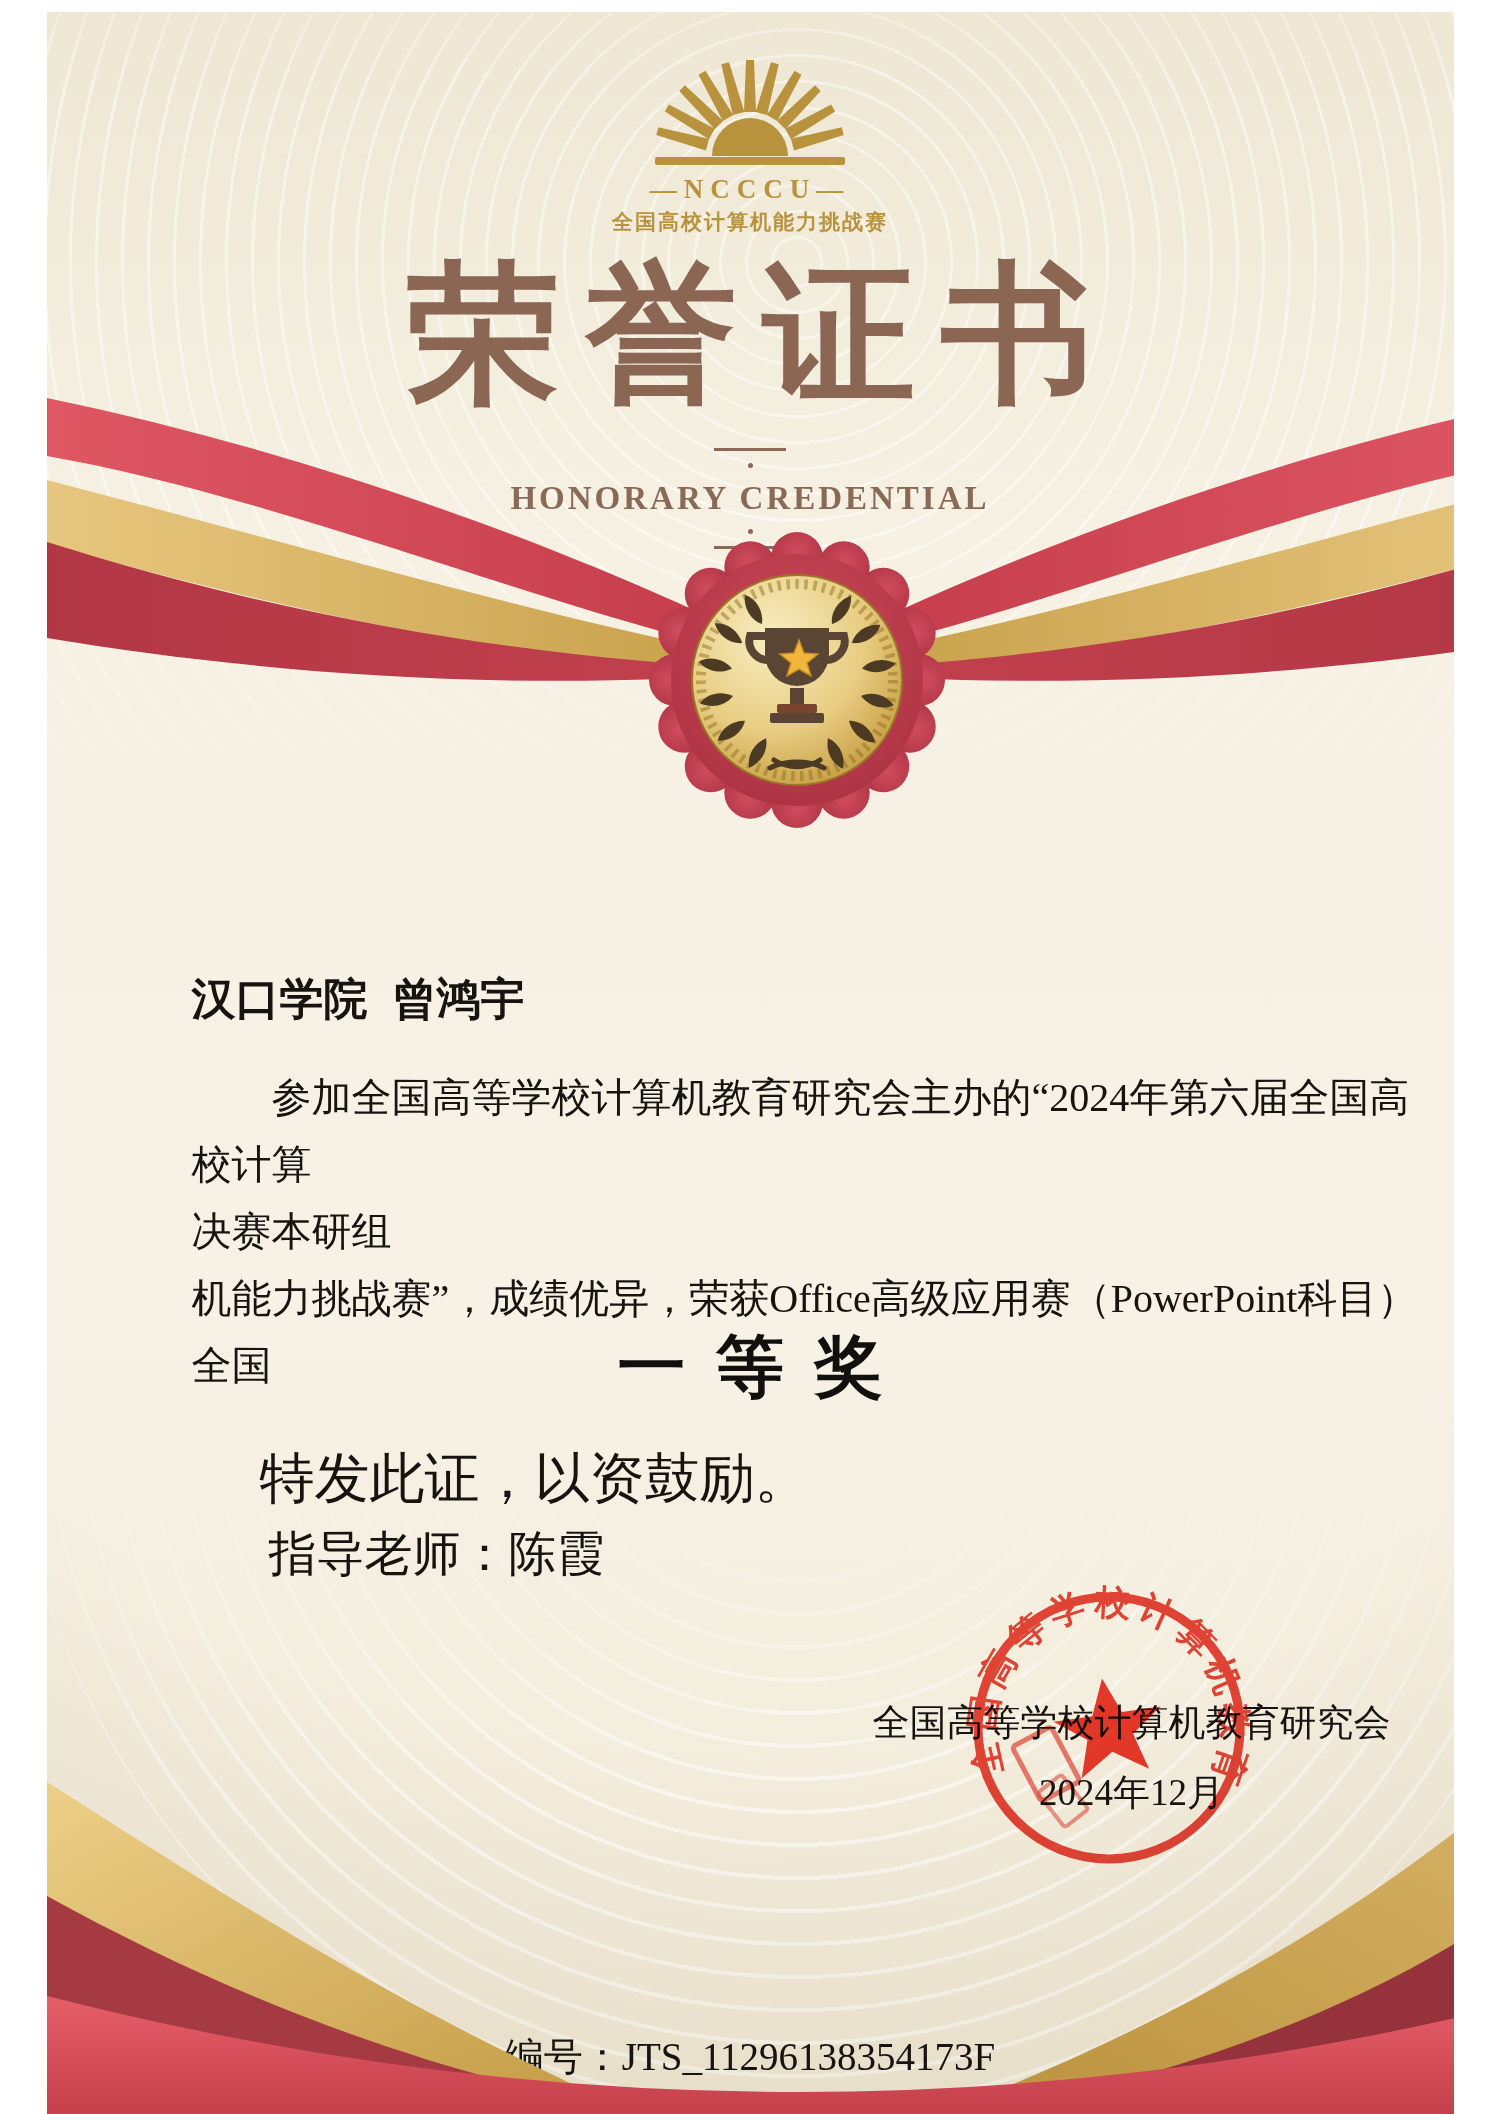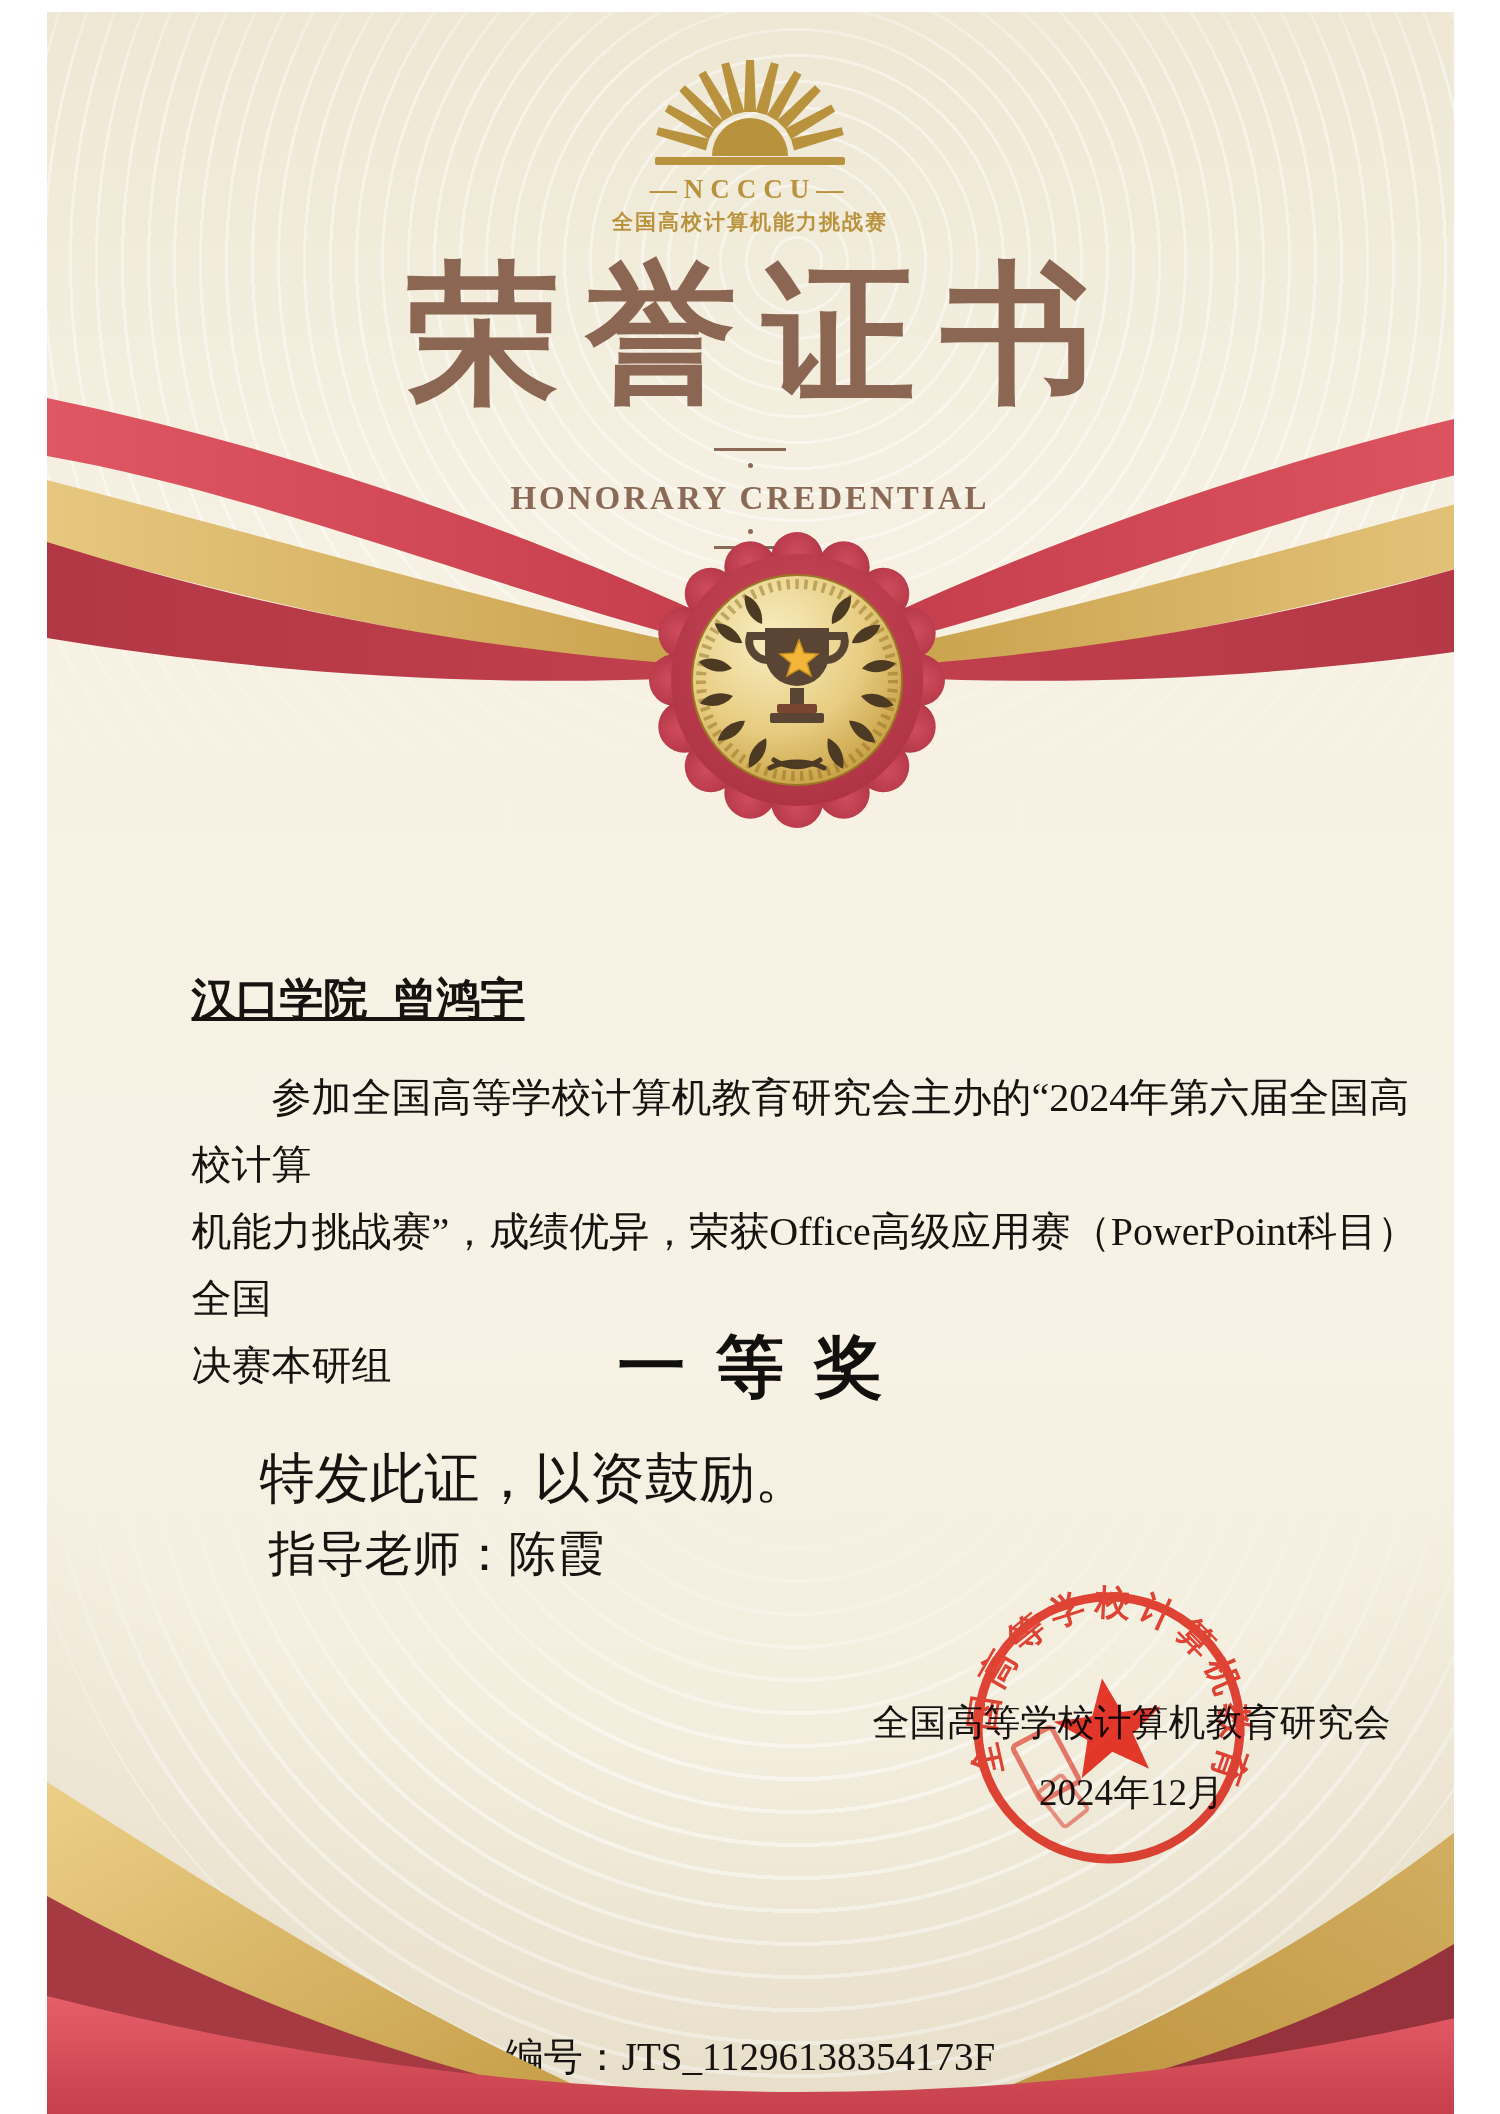--- a/index.html
+++ b/index.html
@@ -39,21 +39,21 @@
     color:#8a6a57;gap:12px;flex-direction:column;
   }
   .subtitle-row .dash{width:72px;height:3px;background:#8a6a57;}
   .subtitle-row .dot{width:5px;height:5px;border-radius:50%;background:#8a6a57;}
   .subtitle{font-size:33px;font-weight:bold;letter-spacing:3px;}
   
   .ribbon-top{position:absolute;left:0;top:360px;width:1500px;height:430px;}
   .medal{position:absolute;left:585px;top:500px;width:330px;height:345px;}
   .bottom-decor{position:absolute;left:0;top:1684px;width:1500px;height:430px;}
   
-  .recipient{position:absolute;left:145px;top:958px;font-size:44px;font-weight:bold;color:#171310;word-spacing:14px;text-decoration:underline;}
+  .recipient{position:absolute;left:145px;top:958px;font-size:44px;font-weight:bold;color:#171310;word-spacing:14px;}
   .body-text{position:absolute;left:145px;top:1052px;width:1240px;font-size:40px;color:#171310;line-height:67px;}
   .body-text .line.indent{text-indent:80px;}
   .award{
     position:absolute;left:0;top:1310px;width:100%;text-align:center;
     font-size:68px;font-weight:bold;color:#11100e;letter-spacing:.45em;text-indent:.45em;
   }
   .closing{position:absolute;left:213px;top:1430px;font-size:55px;color:#171310;}
   .advisor{position:absolute;left:222px;top:1510px;font-size:48px;color:#171310;}
   .signature{position:absolute;left:770px;top:1676px;width:630px;text-align:center;font-size:37px;color:#171310;line-height:70px;}
   .serial{position:absolute;left:0;top:2018px;width:100%;text-align:center;font-size:39px;color:#171310;}
@@ -188,22 +188,22 @@
       <rect x="-20" y="24" width="40" height="9" rx="2" fill="#79452e"></rect>
       <rect x="-27" y="33" width="54" height="10" rx="2" fill="#5a4434"></rect>
       <path d="M2,-40 L7,-27 L21,-26 L10,-17 L14,-4 L2,-11 L-10,-4 L-6,-17 L-17,-26 L-3,-27 Z" fill="#f2b63c" stroke="#c88f1d" stroke-width="1.5"></path>
     </g>
   </svg>
 
   <div class="recipient">汉口学院 曾鸿宇</div>
 
   <div class="body-text">
     <div class="line indent">参加全国高等学校计算机教育研究会主办的“2024年第六届全国高校计算</div>
+    <div class="line">决赛本研组</div>
     <div class="line">机能力挑战赛”，成绩优异，荣获Office高级应用赛（PowerPoint科目）全国</div>
-    <div class="line">决赛本研组</div>
   </div>
 
   <div class="award">一等奖</div>
   <div class="closing">特发此证，以资鼓励。</div>
   <div class="advisor">指导老师：陈霞</div>
 
   <div class="signature">
     <div>全国高等学校计算机教育研究会</div>
     <div>2024年12月</div>
   </div>

